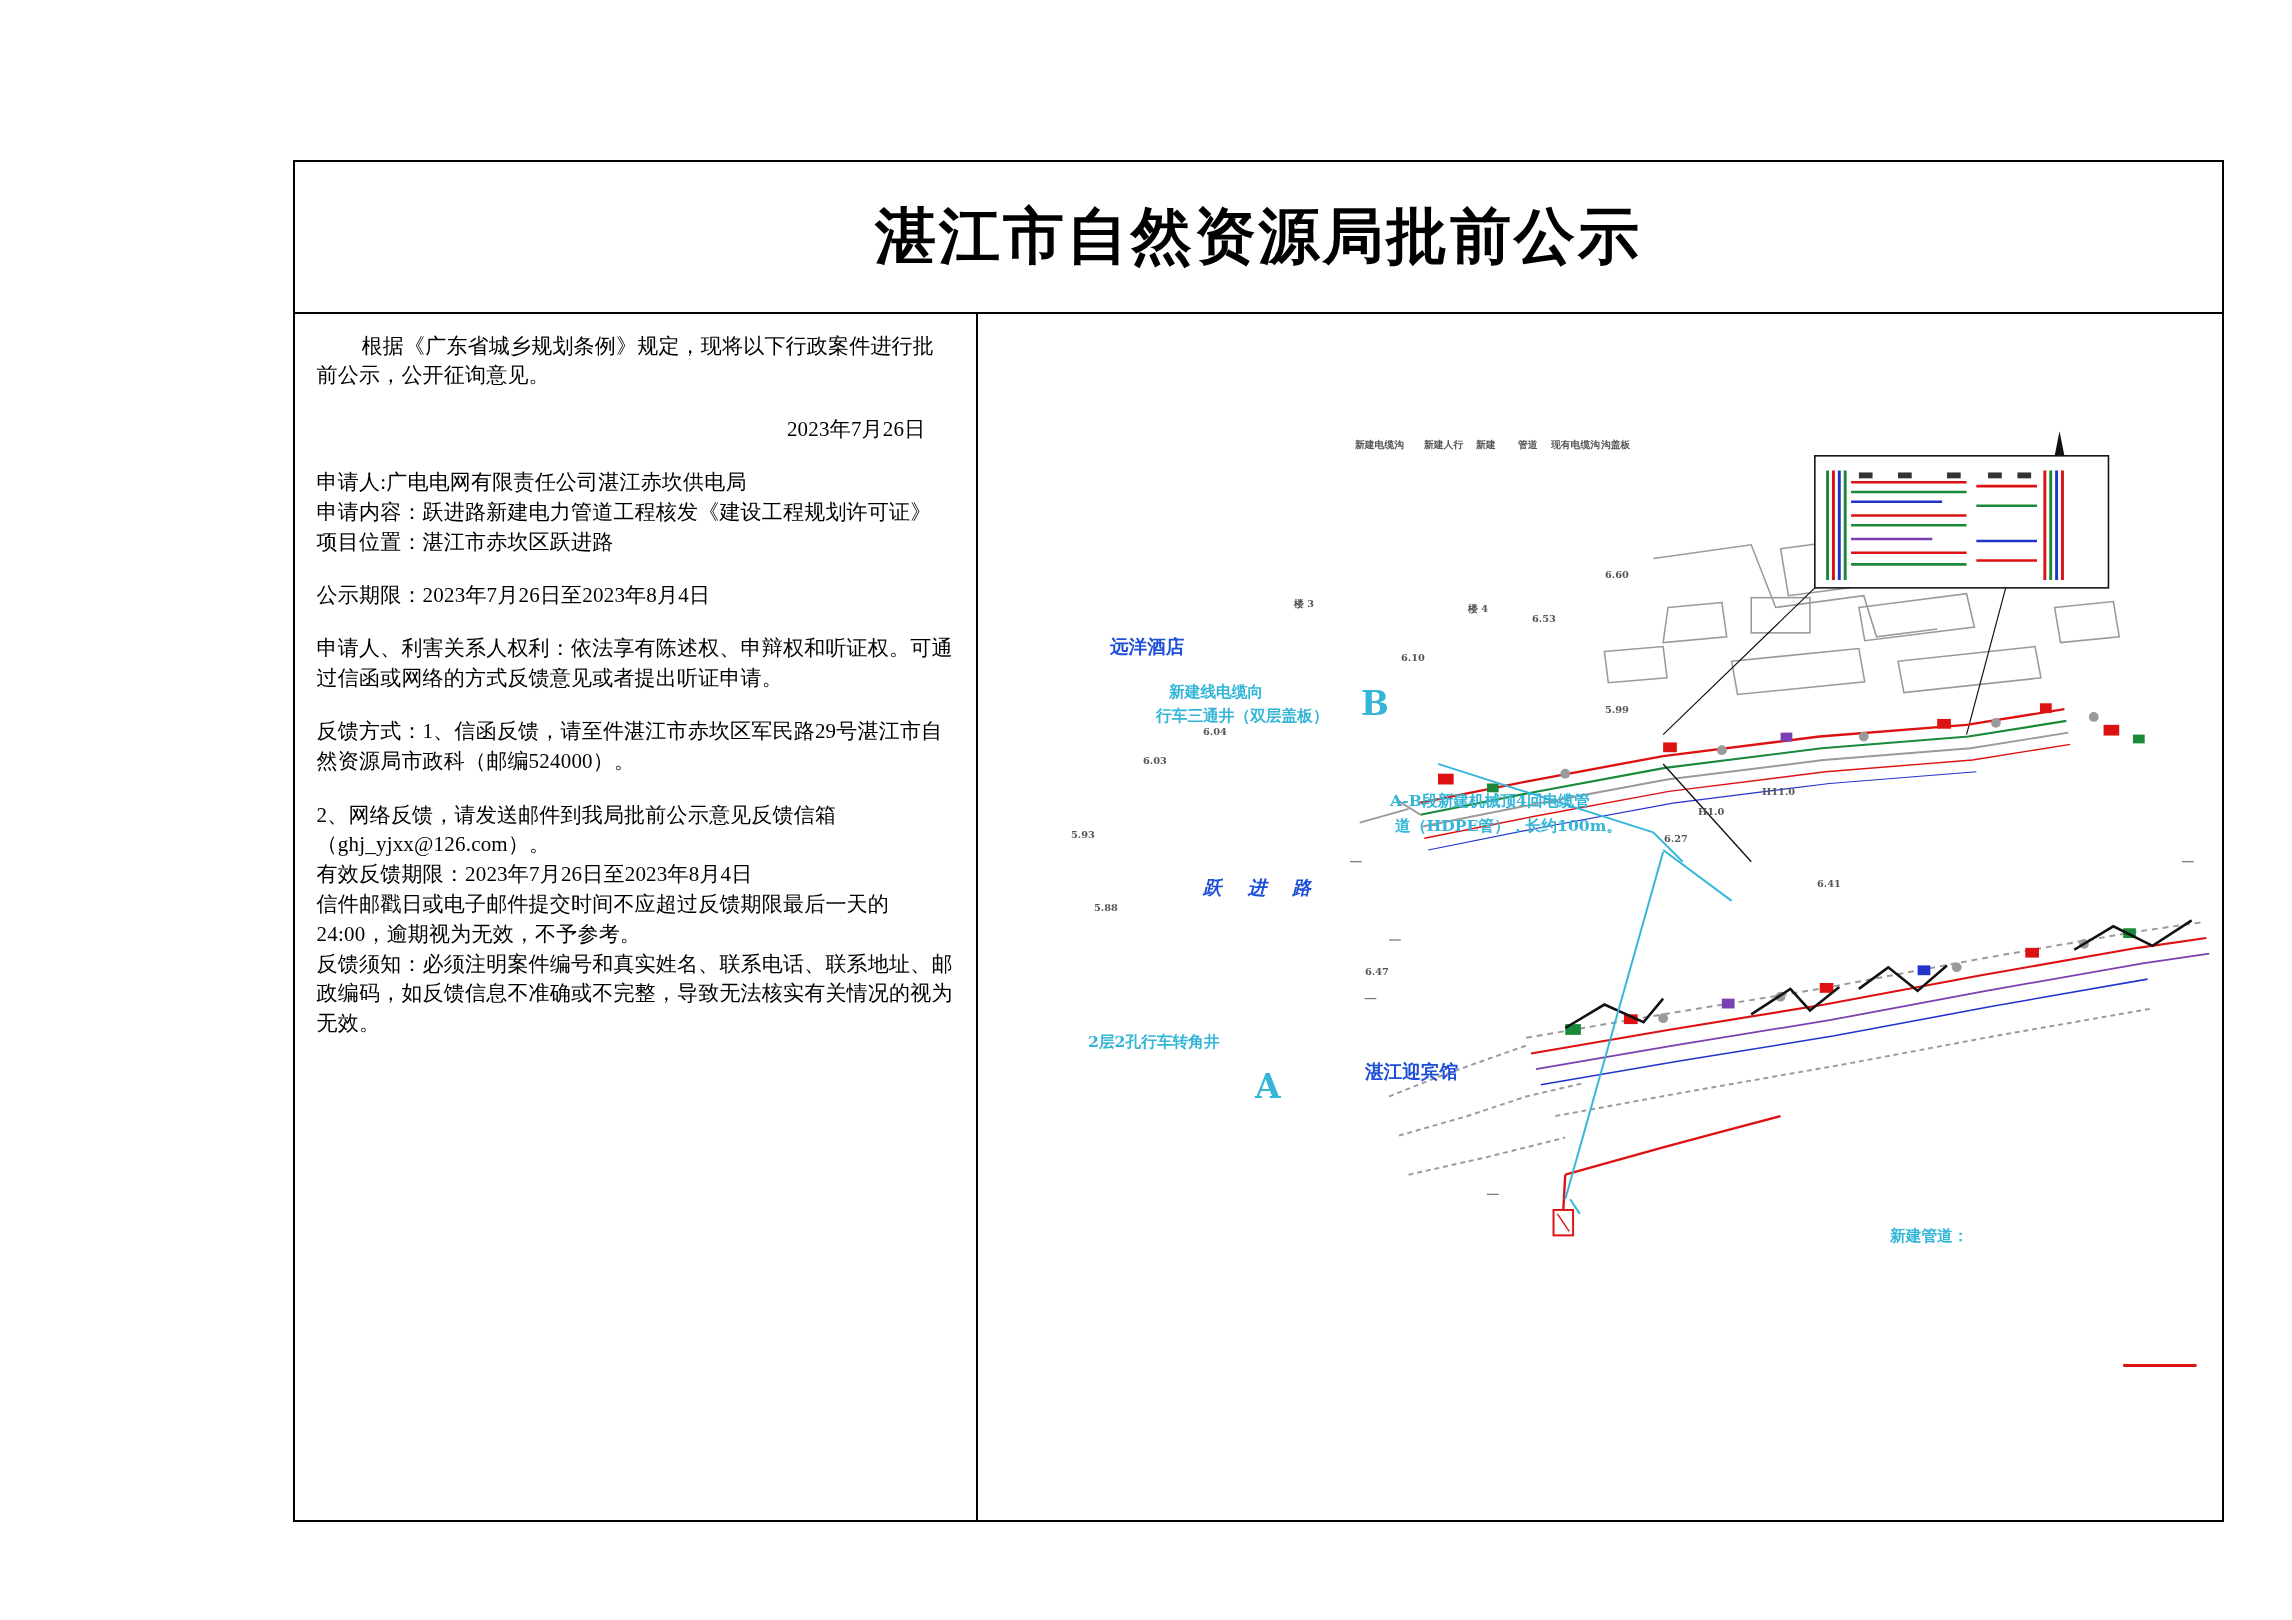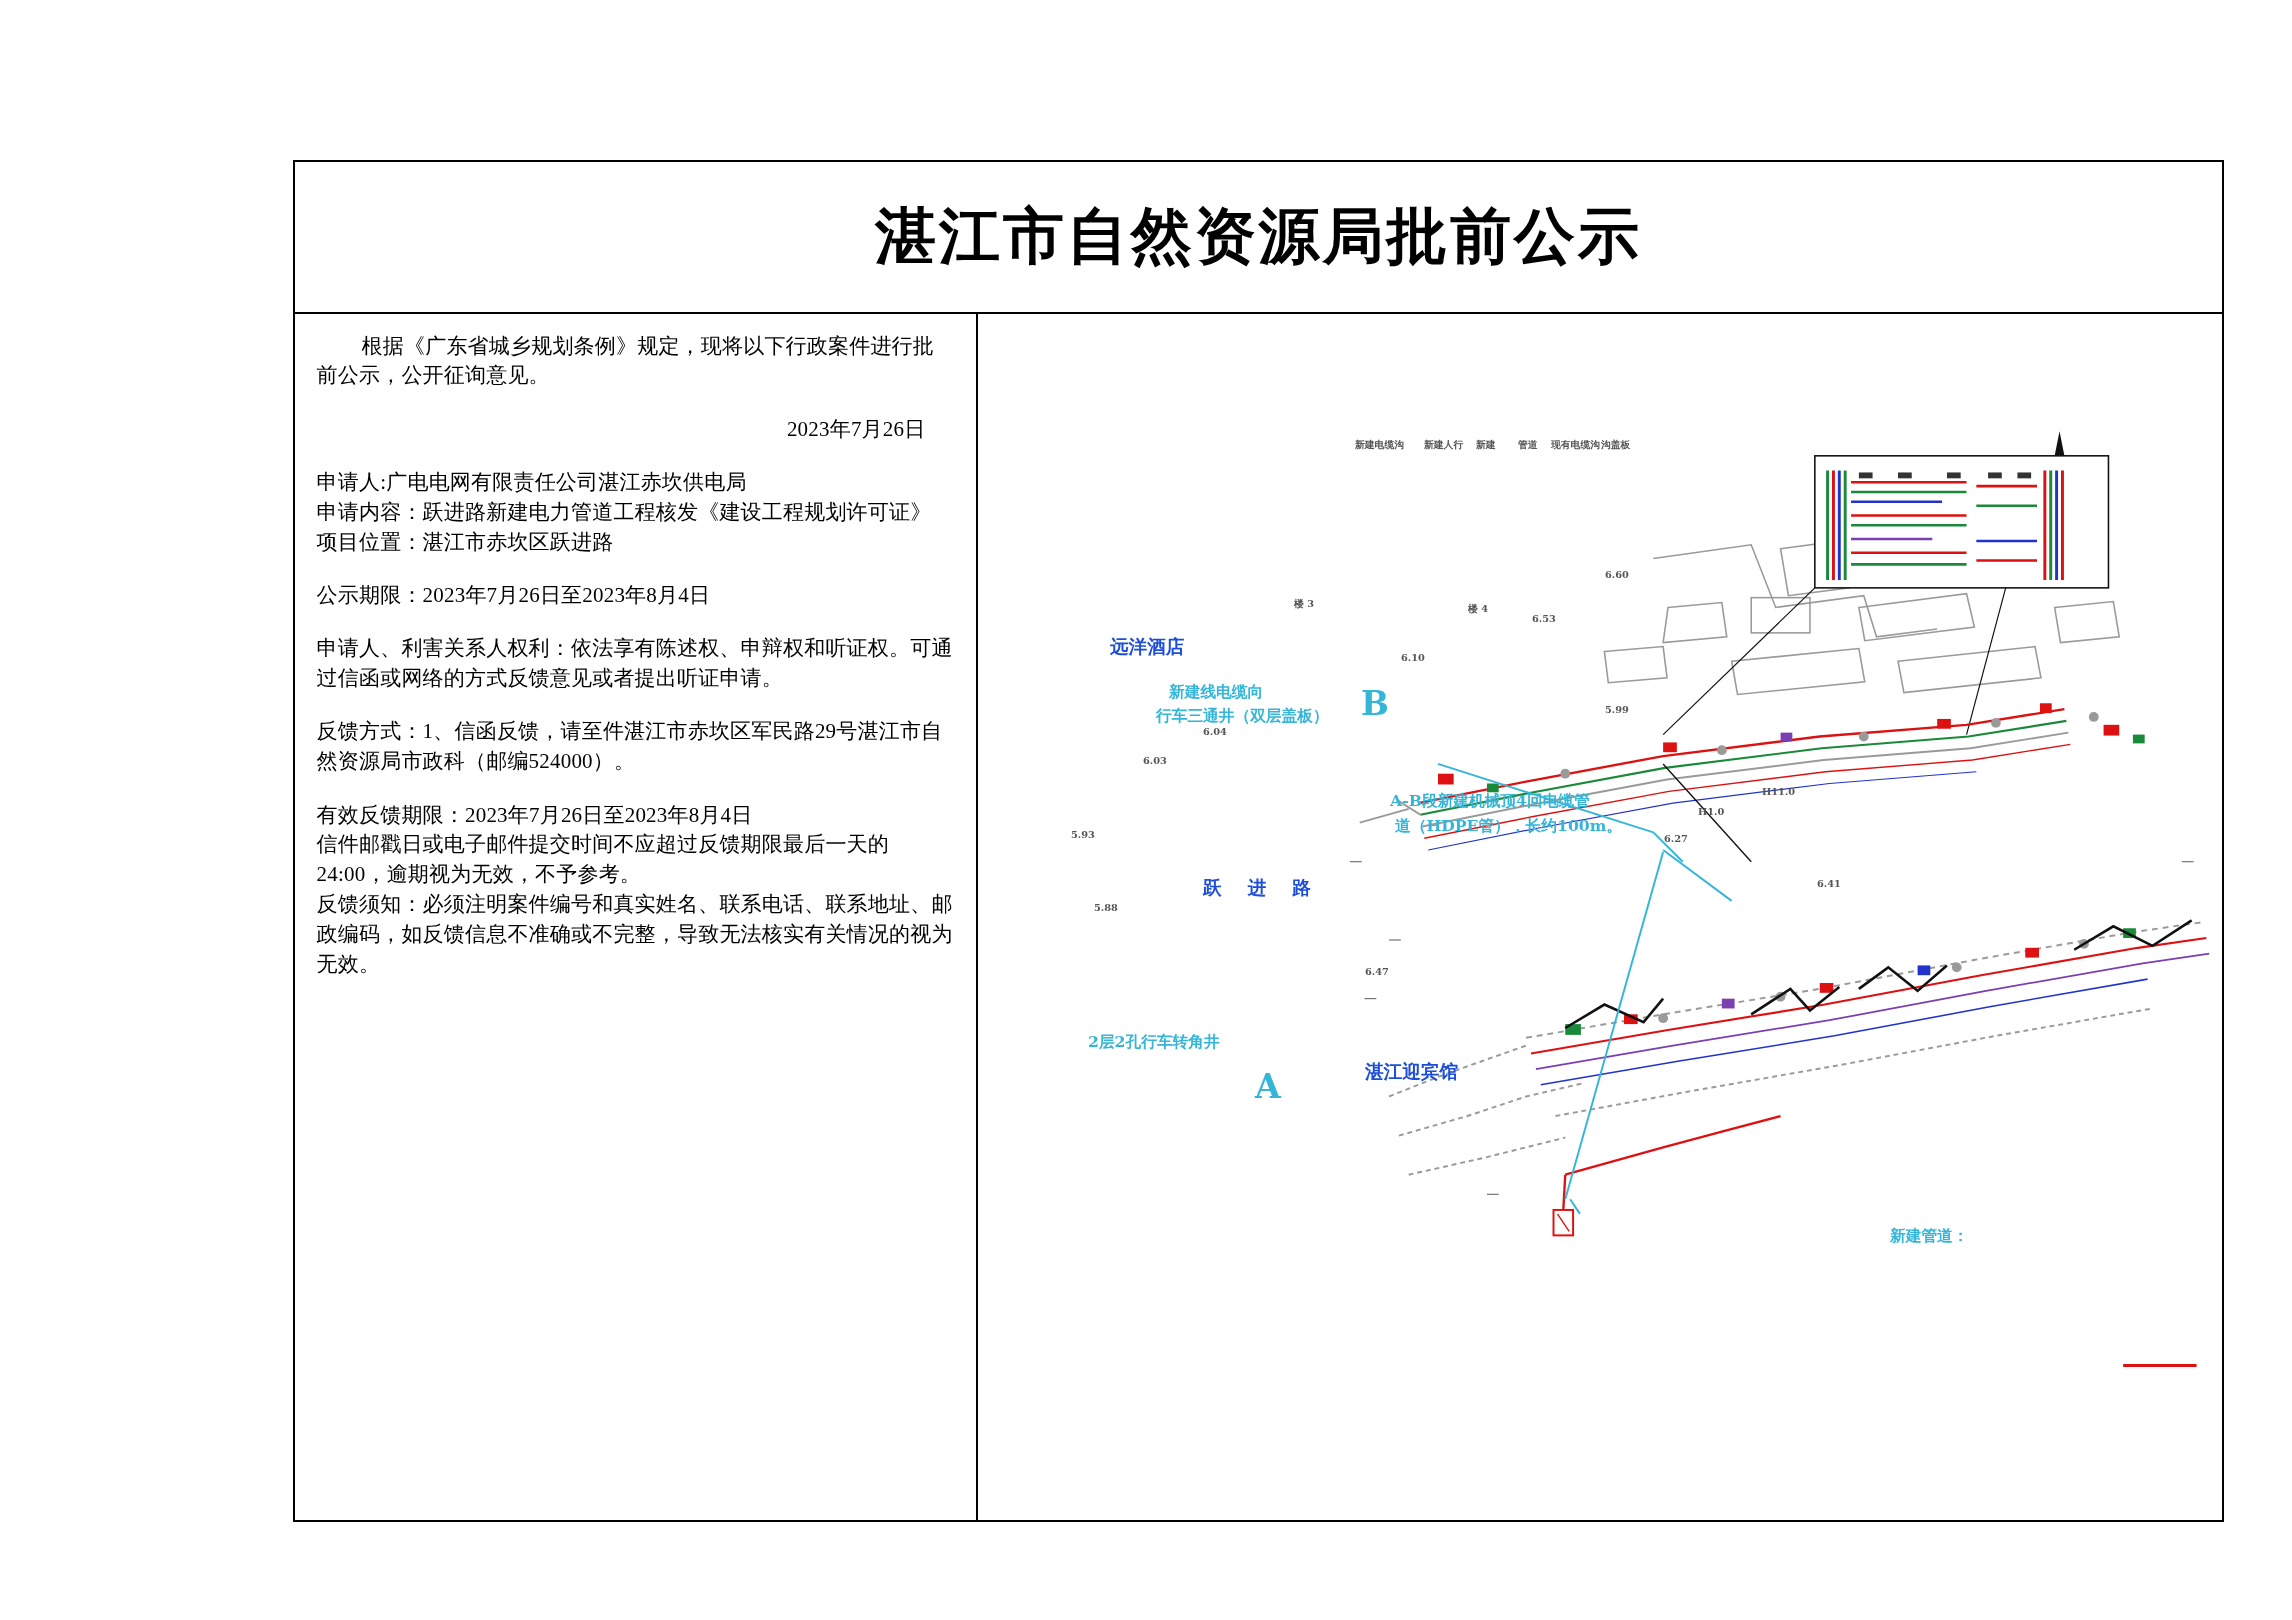--- a/index.html
+++ b/index.html
@@ -97,21 +97,21 @@
   .lbl-cyan  { color: #35b6d8; }
   .lbl-big   { font-size: 18.6px; }
   .lbl-mid   { font-size: 15.7px; }
   .lbl-xs    { font-size: 9.8px; color: #555; font-weight: 700; }
   .ab-letter {
     font-family: "DejaVu Serif", serif;
     font-weight: 700;
     font-size: 33px;
     color: #35b6d8;
   }
-  .spaced { letter-spacing: 9.8px; }
+  .spaced { letter-spacing: 9.8px; font-style: italic; }
 </style>
 </head>
 <body>
 
 <div class="doc-frame">
 
   <div class="title-band">
     <div class="doc-title">湛江市自然资源局批前公示</div>
   </div>
 
@@ -123,20 +123,21 @@
     <p><span>申请人:</span><span>广电电网有限责任公司湛江赤坎供电局</span></p>
     <p><span>申请内容：</span><span>跃进路新建电力管道工程核发《建设工程规划许可证》</span></p>
     <p><span>项目位置：</span><span>湛江市赤坎区跃进路</span></p>
     <div class="gap-m"></div>
     <p>公示期限：2023年7月26日至2023年8月4日</p>
     <div class="gap-m"></div>
     <p>申请人、利害关系人权利：依法享有陈述权、申辩权和听证权。可通过信函或网络的方式反馈意见或者提出听证申请。</p>
     <div class="gap-m"></div>
     <p>反馈方式：1、信函反馈，请至件湛江市赤坎区军民路29号湛江市自然资源局市政科（邮编524000）。</p>
     <div class="gap-m"></div>
+    <p>2、网络反馈，请发送邮件到我局批前公示意见反馈信箱（ghj_yjxx@126.com）。</p>
     <p>有效反馈期限：2023年7月26日至2023年8月4日</p>
     <p>信件邮戳日或电子邮件提交时间不应超过反馈期限最后一天的24:00，逾期视为无效，不予参考。</p>
     <p>反馈须知：必须注明案件编号和真实姓名、联系电话、联系地址、邮政编码，如反馈信息不准确或不完整，导致无法核实有关情况的视为无效。</p>
   </div>
 
   <div class="map-col">
 
     <svg class="map-svg" viewBox="0 0 1271 1233" preserveAspectRatio="none">
 
       <g>

